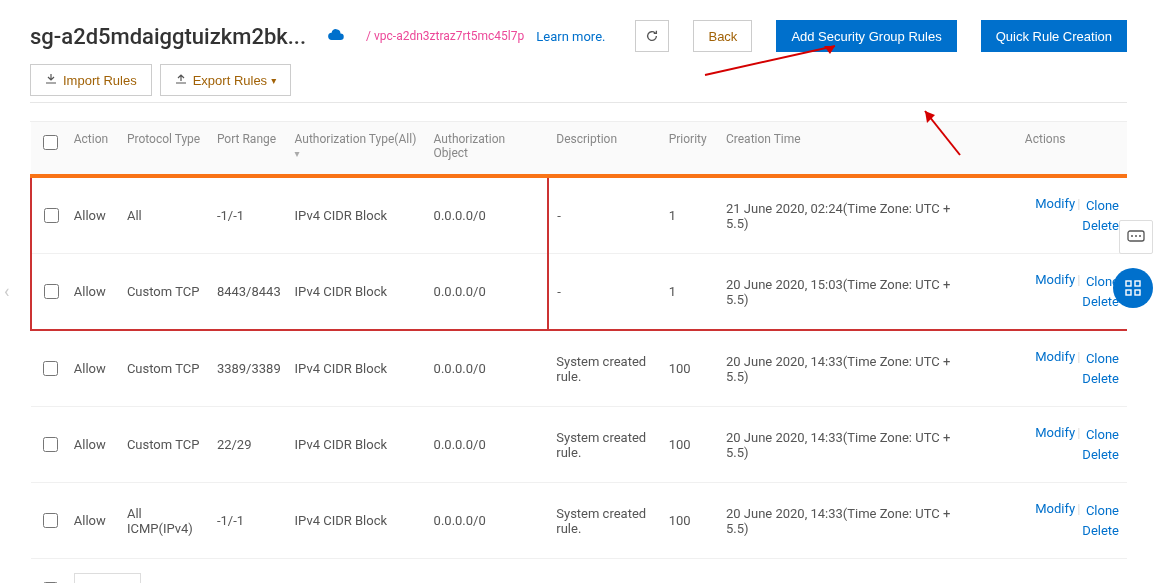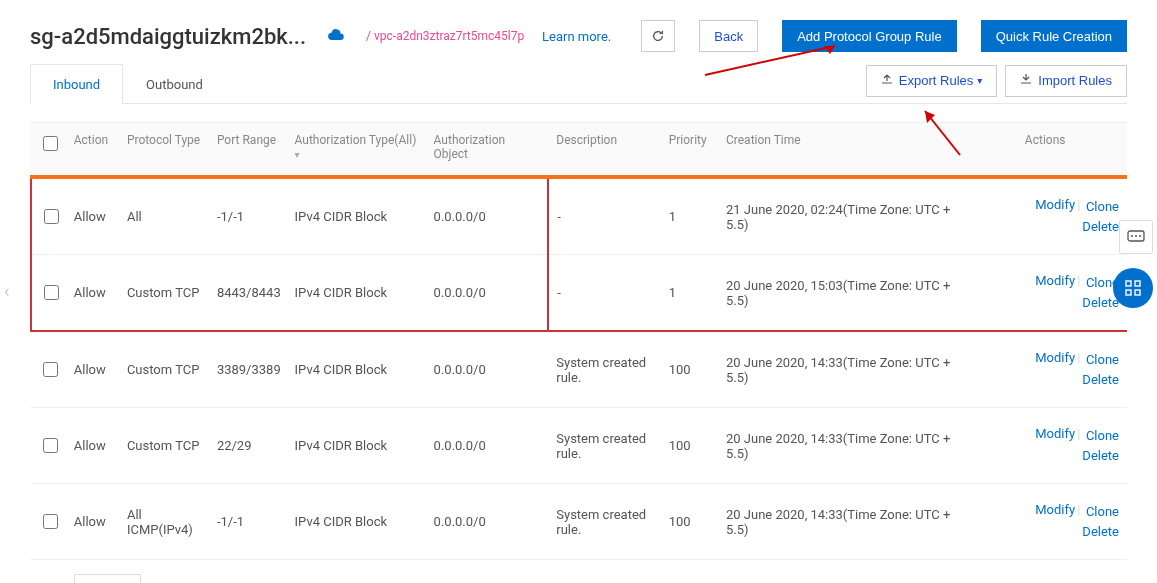--- a/index.html
+++ b/index.html
@@ -60,21 +60,21 @@
   }
   .btn {
     display: inline-flex;
     align-items: center;
     justify-content: center;
     height: 32px;
     padding: 0 14px;
     border: 1px solid #ccc;
     background: #fff;
     font-size: 13px;
-    color: #1d4ed8;
+    color: #a16207;
     cursor: pointer;
     border-radius: 0;
   }
   .btn.icon-only {
     padding: 0;
     width: 34px;
   }
   .btn.primary {
     background: #0070cc;
     border-color: #0070cc;
@@ -235,47 +235,43 @@
       <span class="vpc-text">/ vpc-a2dn3ztraz7rt5mc45l7p</span>
     </div>
     <div class="header-right">
       <span class="learn-more">Learn more.</span>
       <button class="btn icon-only">
         <svg width="14" height="14" viewBox="0 0 16 16">
             <path fill="none" stroke="#555" stroke-width="1.5" d="M13 8a5 5 0 1 1-1.5-3.5M13 2v3h-3"></path>
           </svg>
       </button>
       <button class="btn">Back</button>
-      <button class="btn primary">Add Protocol Group Rule</button>
+      <button class="btn primary">Add Security Group Rules</button>
       <button class="btn primary">Quick Rule Creation</button>
     </div>
   </div>
 
   <div class="tabs-row">
-    <div class="tabs">
-      <div class="tab active">Inbound</div>
-      <div class="tab">Outbound</div>
-    </div>
     <div class="tabs-actions">
+      <button class="btn">
+        <span class="imp-ico">
+          <svg width="12" height="12" viewBox="0 0 12 12">
+              <path fill="none" stroke="#555" stroke-width="1.2" d="M6 1v6M3 4l3 3 3-3M1 10h10"></path>
+            </svg>
+        </span>
+        <span>Import Rules</span>
+      </button>
       <button class="btn">
         <span class="exp-ico">
           <svg width="12" height="12" viewBox="0 0 12 12">
               <path fill="none" stroke="#555" stroke-width="1.2" d="M6 8V2M3 5l3-3 3 3M1 10h10"></path>
             </svg>
         </span>
         <span>Export Rules</span>
         <span class="dd-caret">▾</span>
-      </button>
-      <button class="btn">
-        <span class="imp-ico">
-          <svg width="12" height="12" viewBox="0 0 12 12">
-              <path fill="none" stroke="#555" stroke-width="1.2" d="M6 1v6M3 4l3 3 3-3M1 10h10"></path>
-            </svg>
-        </span>
-        <span>Import Rules</span>
       </button>
     </div>
   </div>
 
   <div class="table-wrap">
     <table>
       <colgroup>
         <col style="width:34px">
         <col style="width:52px">
         <col style="width:88px">

